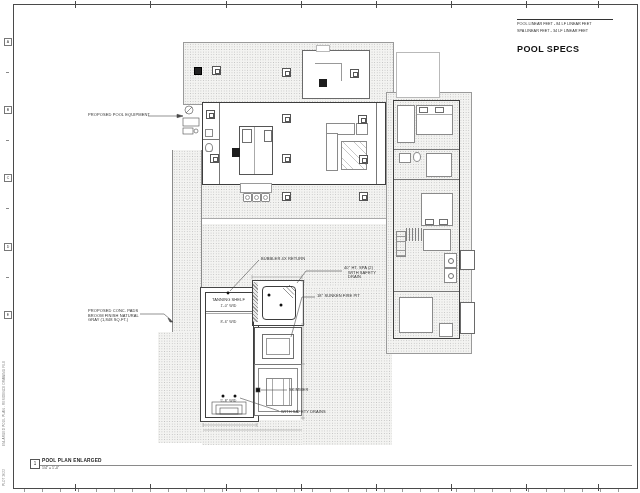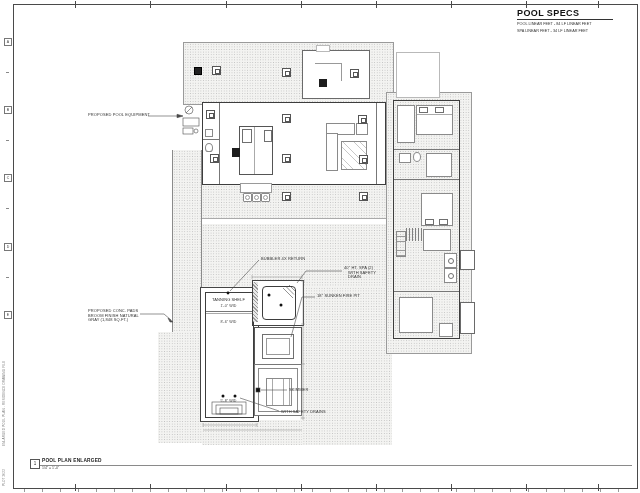--- a/index.html
+++ b/index.html
@@ -41,21 +41,21 @@
     font-size:3px;letter-spacing:0.2px;color:#7a7a7a;z-index:8;white-space:nowrap;}
   
   .dam{position:absolute;background:repeating-linear-gradient(45deg,#9a9a9a 0 1px,#e8e8e8 1px 2.6px);z-index:4;}
   .hangers{position:absolute;background:repeating-linear-gradient(90deg,#808080 0 0.8px,transparent 0.8px 3px);z-index:3;}
   .slats{position:absolute;border:1px solid #8a8a8a;background:
     repeating-linear-gradient(90deg,transparent 0 5px,#aaa 5px 5.7px);z-index:3;}
   .rug{background:repeating-linear-gradient(45deg,transparent 0 3.5px,#c8c8c8 3.5px 4px);}
   .stool{position:absolute;width:7px;height:7px;border:1px solid #8a8a8a;border-radius:1px;background:#fff;z-index:3;}
   .stool::after{content:"";position:absolute;left:1.2px;top:1.2px;width:3px;height:3px;border:1px solid #999;border-radius:50%;}
   .appl{position:absolute;background:#1d1d1d;z-index:3;}
-  .specs-title{position:absolute;font-size:9px;font-weight:bold;letter-spacing:0.4px;color:#111;z-index:6;}
+  .specs-title{position:absolute;font-size:9px;font-weight:bold;letter-spacing:0.4px;color:#111;z-index:6;margin-top:36px;}
   .specs-line{position:absolute;font-size:3.8px;color:#333;z-index:6;white-space:nowrap;}
   .tb-num{position:absolute;width:8px;height:8px;border:0.8px solid #555;font-size:4.5px;line-height:8px;
     text-align:center;color:#333;z-index:6;}
   .tb-title{position:absolute;font-size:4.8px;font-weight:bold;letter-spacing:0.2px;color:#222;z-index:6;}
   .tb-scale{position:absolute;font-size:3.5px;color:#444;z-index:6;}
 </style>
 </head>
 <body>
 
 <div id="sheet">

